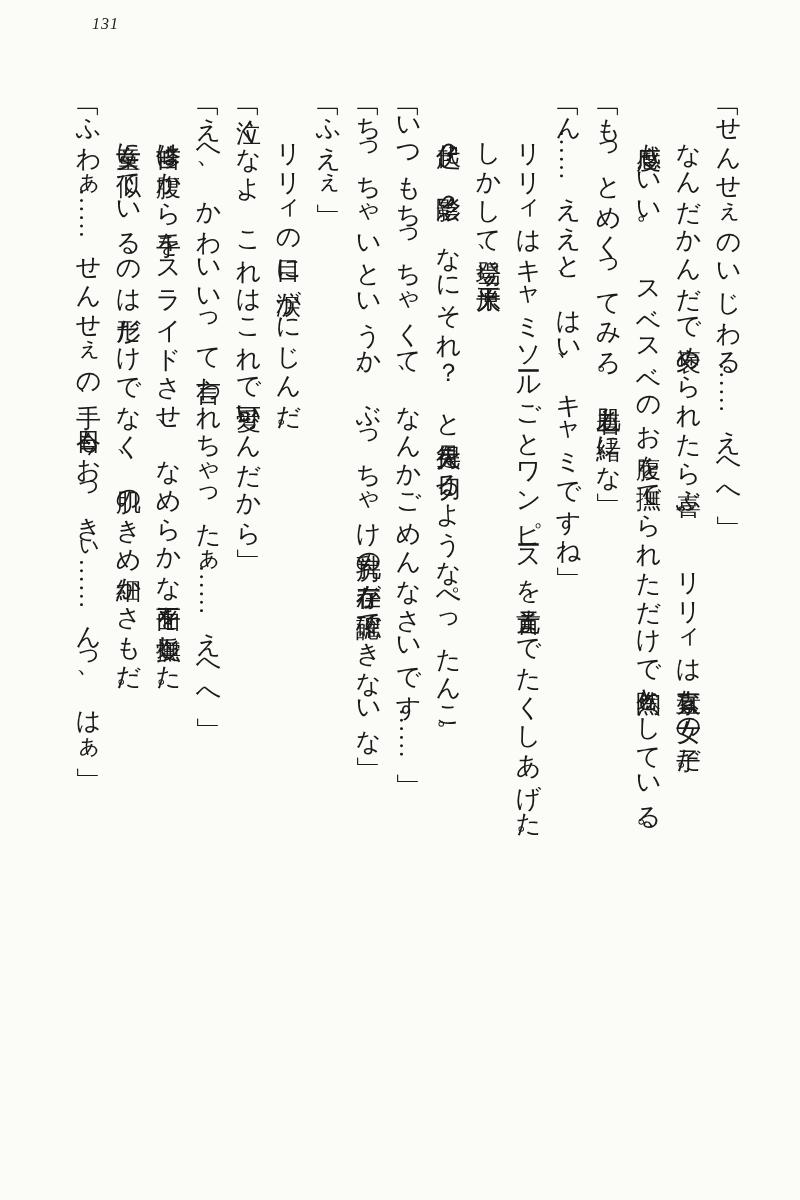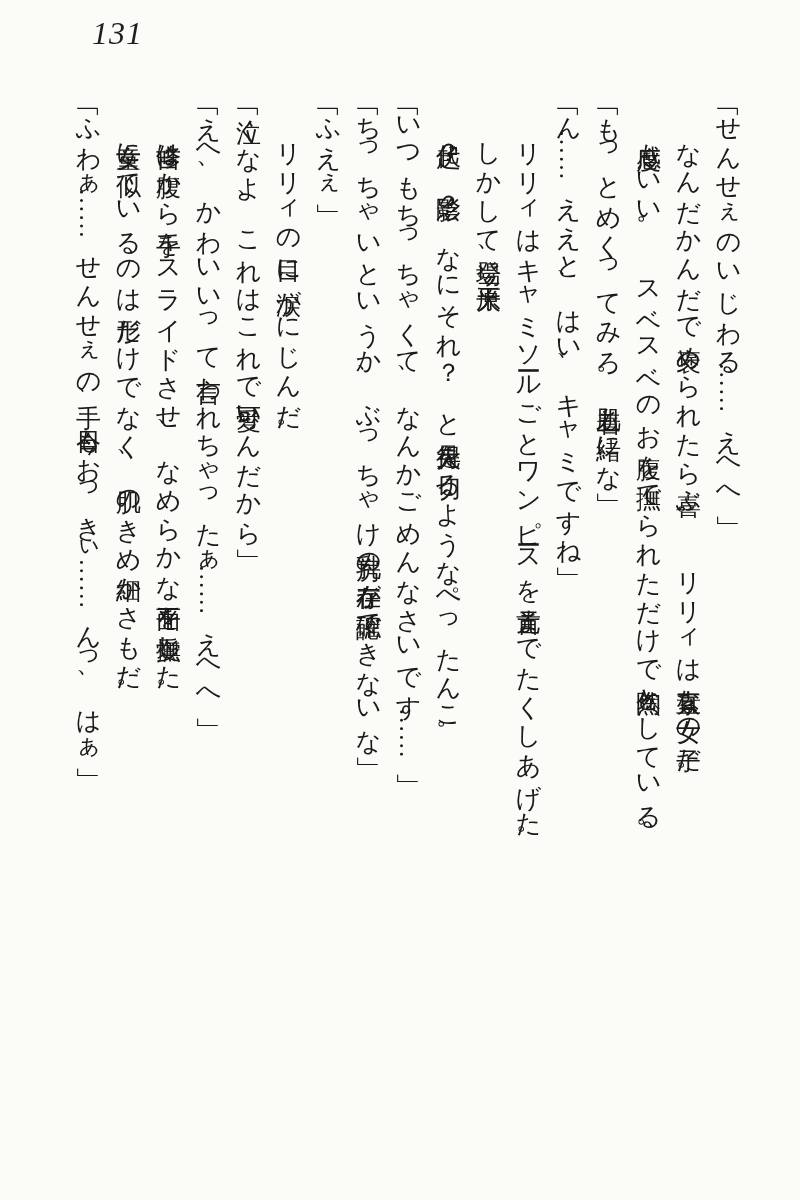--- a/index.html
+++ b/index.html
@@ -12,21 +12,21 @@
     position: relative;
     overflow: hidden;
     background: #fbfbf8;
   }
   .page-number {
     position: absolute;
     top: 15px;
     left: 92px;
     font-family: "Liberation Serif", "DejaVu Serif", serif;
     font-style: italic;
-    font-size: 32px;
+    font-size: 16px;
     letter-spacing: 1px;
     color: #1f1f1f;
   }
   .text-block {
     position: absolute;
     top: 100px;
     right: 52px;
     width: 680px;
     height: 824px;
     writing-mode: vertical-rl;

